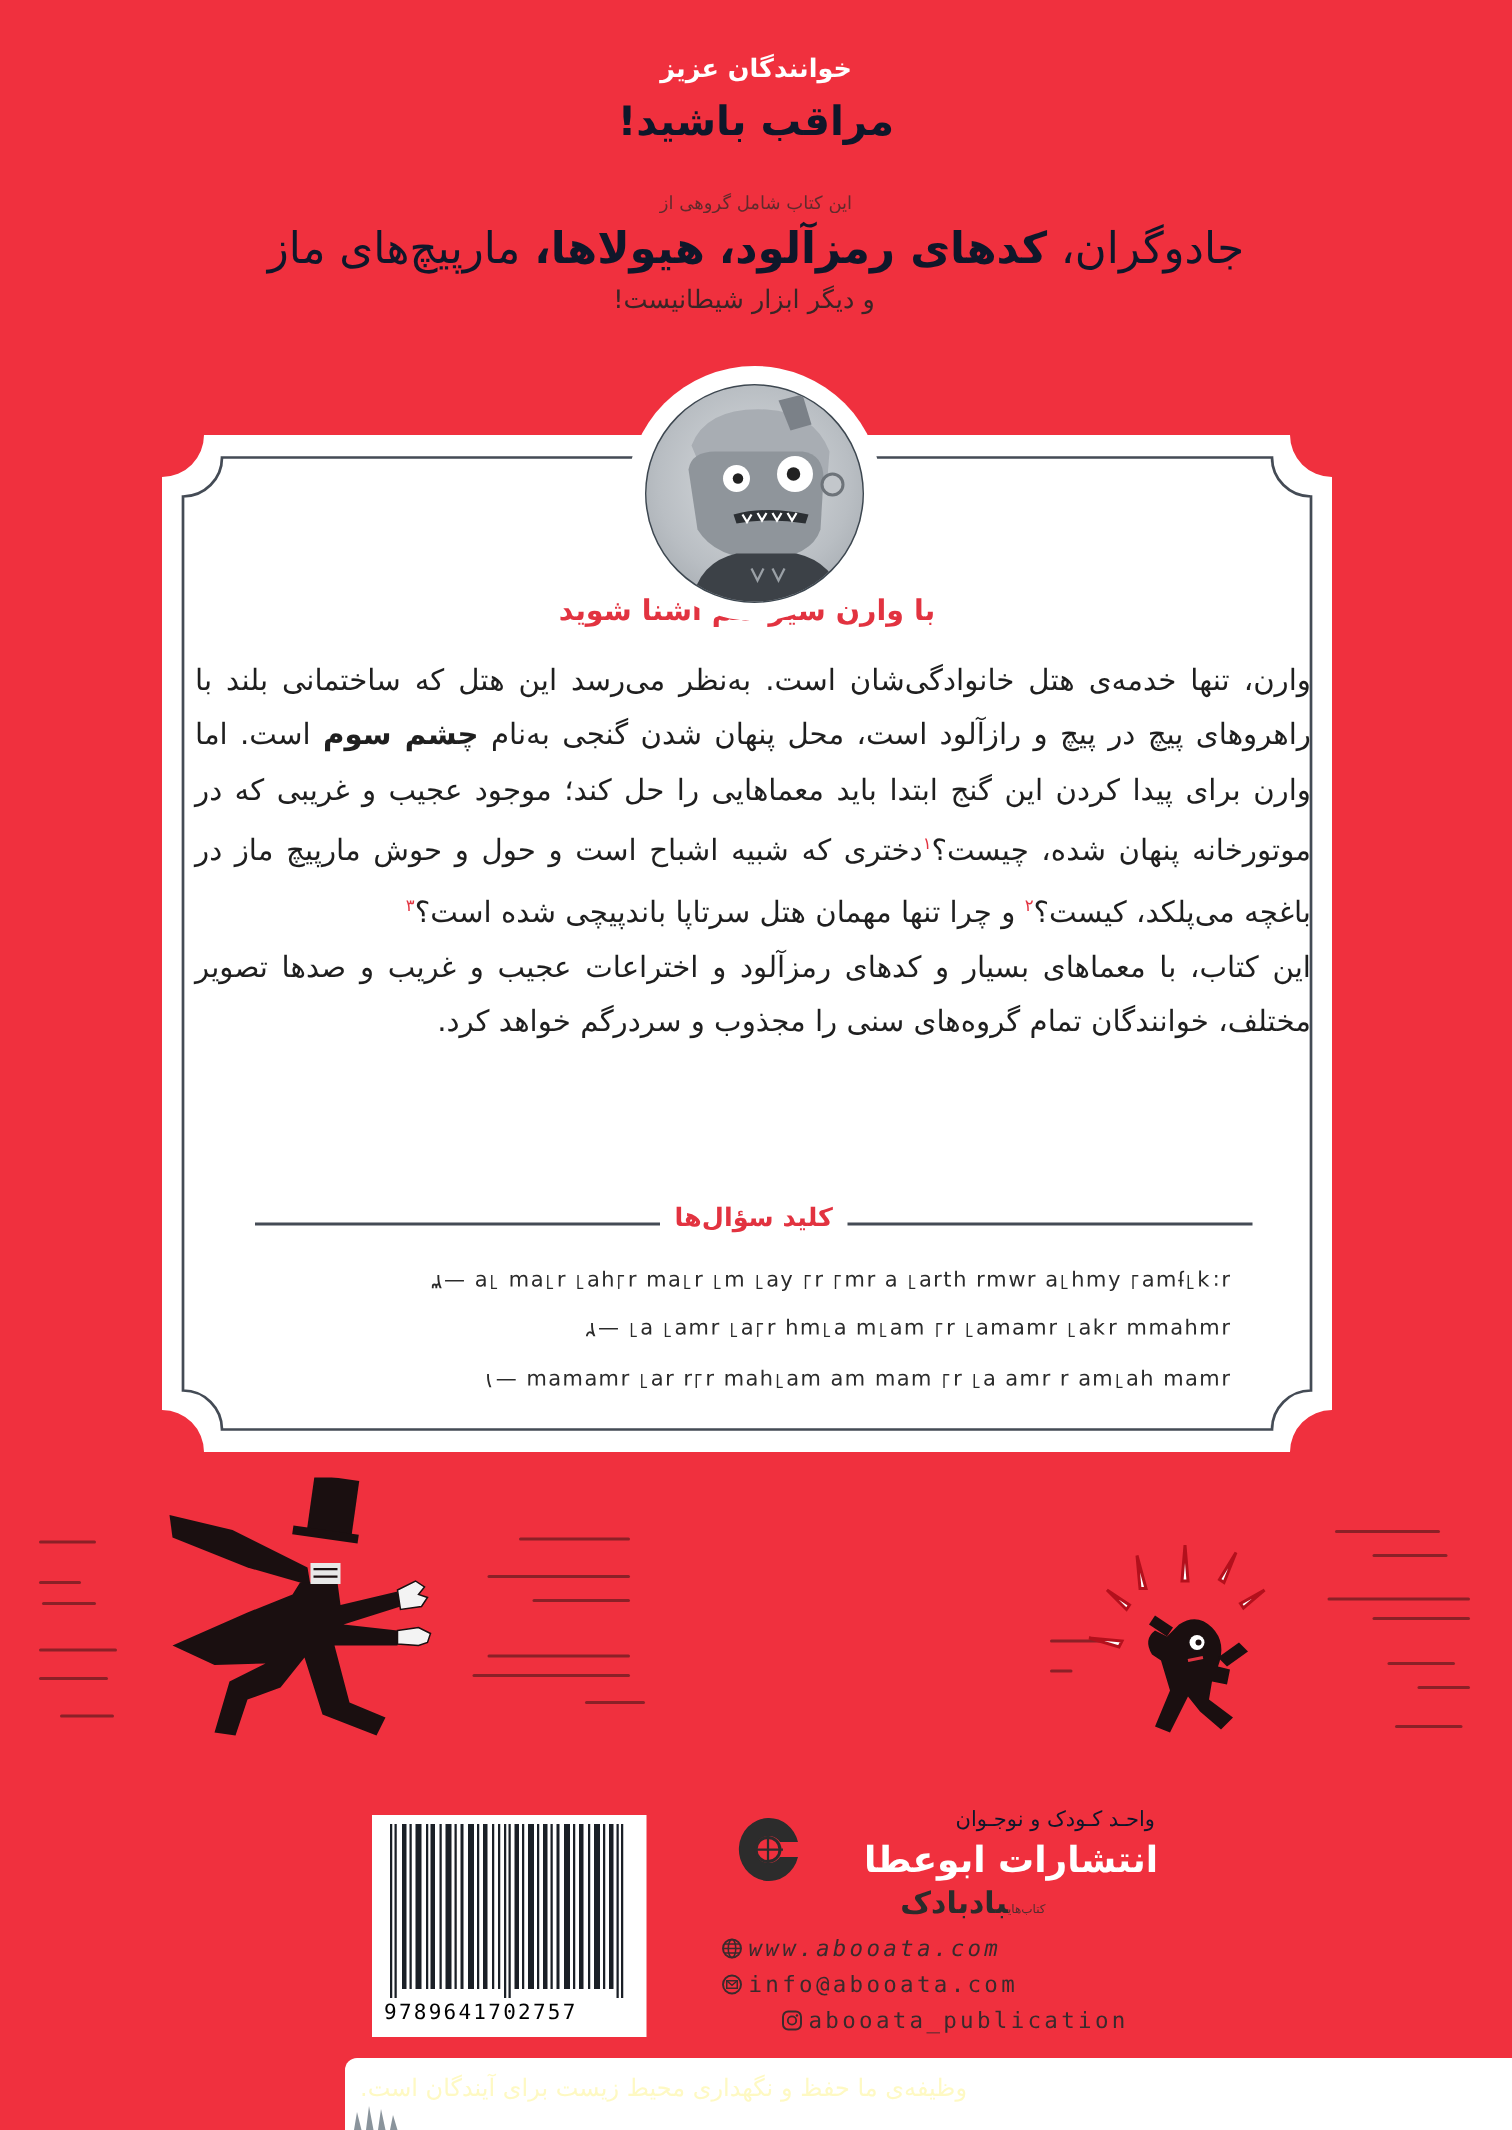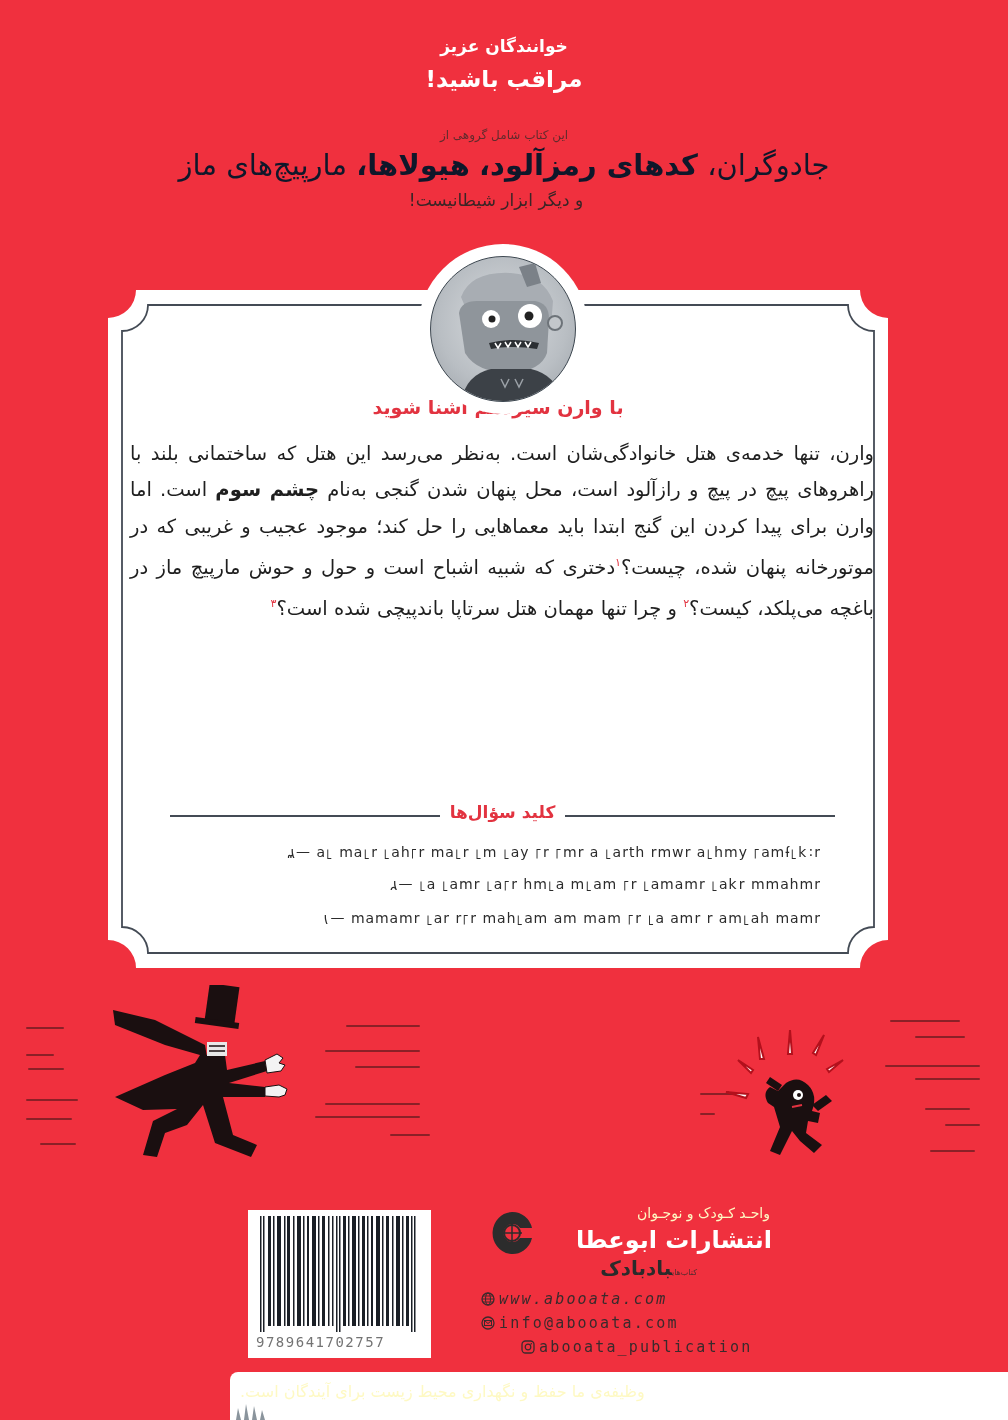--- a/index.html
+++ b/index.html
@@ -12,21 +12,21 @@
     }
     .rtl { direction: rtl; unicode-bidi: embed; }
 
     
     .intro-sub {
       position: absolute; left: 0; right: 0; top: 36px;
       text-align: center; color: #fff; font-size: 17px; font-weight: bold;
     }
     .intro-title {
       position: absolute; left: 0; right: 0; top: 66px;
-      text-align: center; color: #ffffff; font-size: 23px; font-weight: bold;
+      text-align: center; color: #0f172a; font-size: 27px; font-weight: bold;
     }
     .intro-line {
       position: absolute; left: 0; right: 0; top: 128px;
       text-align: center; color: #4a2a2a; font-size: 12px; opacity: .85;
     }
     .intro-big {
       position: absolute; left: 0; right: 0; top: 148px;
       text-align: center; color: #0f172a; font-size: 29px; letter-spacing: .5px;
     }
     .intro-big b { font-weight: bold; }
@@ -80,27 +80,27 @@
     
     .speed-line { position: absolute; height: 2px; background: #6a1b20; opacity: .75; border-radius: 1px; }
 
     
     .barcode {
       position: absolute; left: 248px; top: 1210px; width: 183px; height: 148px;
       background: #fff; padding: 6px 8px 0 8px;
     }
     .barcode-bars { height: 116px; width: 100%; display: flex; align-items: stretch; }
     .barcode-num {
-      font-family: "DejaVu Sans Mono", monospace; font-size: 14px; color: #737373;
+      font-family: "DejaVu Sans Mono", monospace; font-size: 14px; color: #000000;
       letter-spacing: 1.5px; margin-top: 2px;
     }
 
     .pub-unit {
       position: absolute; left: 540px; top: 1205px; width: 230px;
-      text-align: right; color: #fef9c3; font-size: 14px; letter-spacing: 3px;
+      text-align: right; color: #0f172a; font-size: 14px; letter-spacing: 3px;
     }
     .pub-name {
       position: absolute; left: 540px; top: 1226px; width: 232px;
       text-align: right; color: #ffffff; font-size: 24px; font-weight: bold;
     }
     .pub-logo {
       position: absolute; left: 490px; top: 1210px; width: 44px; height: 46px;
     }
     .imprint {
       position: absolute; left: 560px; top: 1256px; width: 140px; text-align: right;
@@ -172,20 +172,21 @@
     </svg>
   </div>
 </div>
 
 <div class="section-title rtl">با وارن سیزدهم آشنا شوید</div>
 
 <div class="body-text rtl">
   <p>
     <span>وارن، تنها خدمه‌ی هتل خانوادگی‌شان است. به‌نظر می‌رسد این هتل که ساختمانی بلند با راهروهای پیچ در پیچ و رازآلود است، محل پنهان شدن گنجی به‌نام </span><b>چشم سوم</b><span> است. اما وارن برای پیدا کردن این گنج ابتدا باید معماهایی را حل کند؛ موجود عجیب و غریبی که در موتورخانه پنهان شده، چیست؟</span><span class="fn">۱</span><span>دختری که شبیه اشباح است و حول و حوش مارپیچ ماز در باغچه می‌پلکد، کیست؟</span><span class="fn">۲</span><span> و چرا تنها مهمان هتل سرتاپا باندپیچی شده است؟</span><span class="fn">۳</span>
   </p>
+  <p>این کتاب، با معماهای بسیار و کدهای رمزآلود و اختراعات عجیب و غریب و صدها تصویر مختلف، خوانندگان تمام گروه‌های سنی را مجذوب و سردرگم خواهد کرد.</p>
 </div>
 
 <div class="key-row rtl">
   <div class="rule"></div>
   <div class="key-title">کلید سؤال‌ها</div>
   <div class="rule"></div>
 </div>
 
 <div class="cipher" style="top:846px; transform: scale(-1,-1);">ɹ:ʞ˥ɟɯɐ˩ ʎɯɥ˥ɐ ɹʍɯɹ ɥʇɹɐ˥ ɐ ɹɯ˩ ɹ˩ ʎɐ˥ ɯ˥ ɹ˥ɐɯ ɹ˩ɥɐ˥ ɹ˥ɐɯ ˥ɐ —٣</div>
 <div class="cipher" style="top:878px; transform: scale(-1,-1);">ɹɯɥɐɯɯ ɹʞɐ˥ ɹɯɐɯɐ˥ ɹ˩ ɯɐ˥ɯ ɐ˥ɯɥ ɹ˩ɐ˥ ɹɯɐ˥ ɐ˥ —٢</div>

